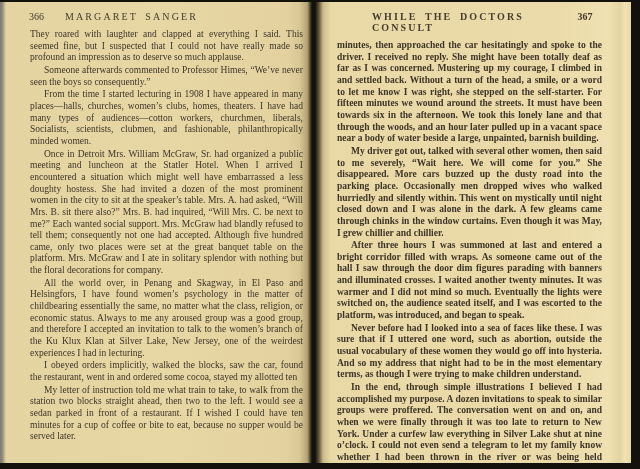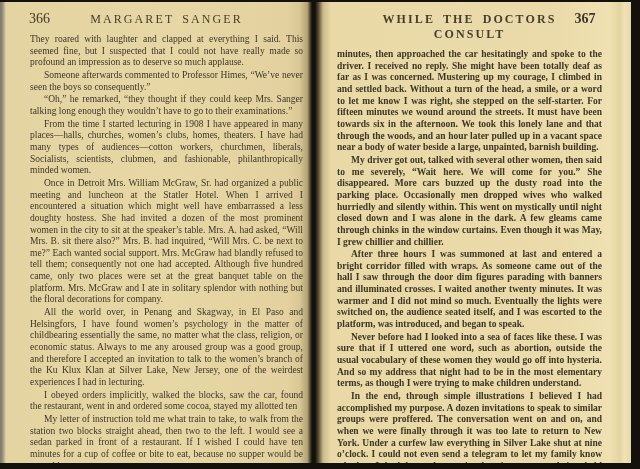--- a/index.html
+++ b/index.html
@@ -36,28 +36,27 @@
     font-weight: bold;
   }
   .header {
     display: flex;
     align-items: baseline;
     color: #453c2b;
     margin-bottom: 7px;
   }
   .folio {
     width: 36px;
-    font-size: 14px;
+    font-size: 10px;
     color: #3f3726;
   }
   .folio-right { text-align: center; }
   .running-head {
     flex: 1;
-    text-align: center;
-    font-size: 12px;
+    font-size: 10px;
     letter-spacing: 2.1px;
     word-spacing: 3px;
     color: #463d2b;
   }
   .body p {
     margin: 1px;
     text-align: justify;
     text-indent: 14px;
     font-size: 9.5px;
     line-height: 11.65px;
@@ -72,21 +71,20 @@
 
   <div class="page page-left">
     <div class="header">
       <span class="folio">366</span>
       <span class="running-head">MARGARET SANGER</span>
       <span class="folio"></span>
     </div>
     <div class="body">
       <p class="cont">They roared with laughter and clapped at everything I said. This seemed fine, but I suspected that I could not have really made so profound an impression as to deserve so much applause.</p>
       <p>Someone afterwards commented to Professor Himes, “We’ve never seen the boys so consequently.”</p>
-      <p>“Oh,” he remarked, “they thought if they could keep Mrs. Sanger talking long enough they wouldn’t have to go to their examinations.”</p>
       <p>From the time I started lecturing in 1908 I have appeared in many places—halls, churches, women’s clubs, homes, theaters. I have had many types of audiences—cotton workers, churchmen, liberals, Socialists, scientists, clubmen, and fashionable, philanthropically minded women.</p>
       <p>Once in Detroit Mrs. William McGraw, Sr. had organized a public meeting and luncheon at the Statler Hotel. When I arrived I encountered a situation which might well have embarrassed a less doughty hostess. She had invited a dozen of the most prominent women in the city to sit at the speaker’s table. Mrs. A. had asked, “Will Mrs. B. sit there also?” Mrs. B. had inquired, “Will Mrs. C. be next to me?” Each wanted social support. Mrs. McGraw had blandly refused to tell them; consequently not one had accepted. Although five hundred came, only two places were set at the great banquet table on the platform. Mrs. McGraw and I ate in solitary splendor with nothing but the floral decorations for company.</p>
       <p>All the world over, in Penang and Skagway, in El Paso and Helsingfors, I have found women’s psychology in the matter of childbearing essentially the same, no matter what the class, religion, or economic status. Always to me any aroused group was a good group, and therefore I accepted an invitation to talk to the women’s branch of the Ku Klux Klan at Silver Lake, New Jersey, one of the weirdest experiences I had in lecturing.</p>
       <p>I obeyed orders implicitly, walked the blocks, saw the car, found the restaurant, went in and ordered some cocoa, stayed my allotted ten</p>
       <p>My letter of instruction told me what train to take, to walk from the station two blocks straight ahead, then two to the left. I would see a sedan parked in front of a restaurant. If I wished I could have ten minutes for a cup of coffee or bite to eat, because no supper would be served later.</p>
     </div>
   </div>
 
   <div class="page page-right">
     <div class="header">

